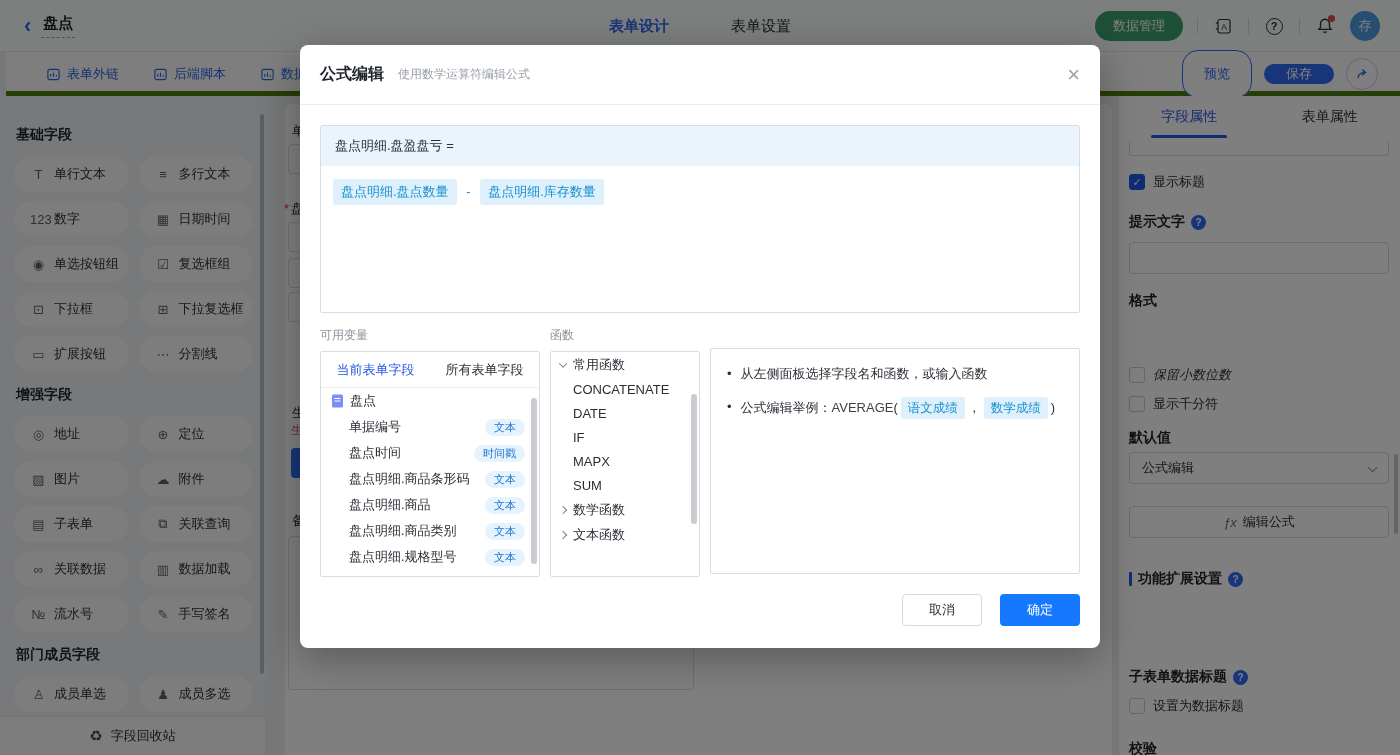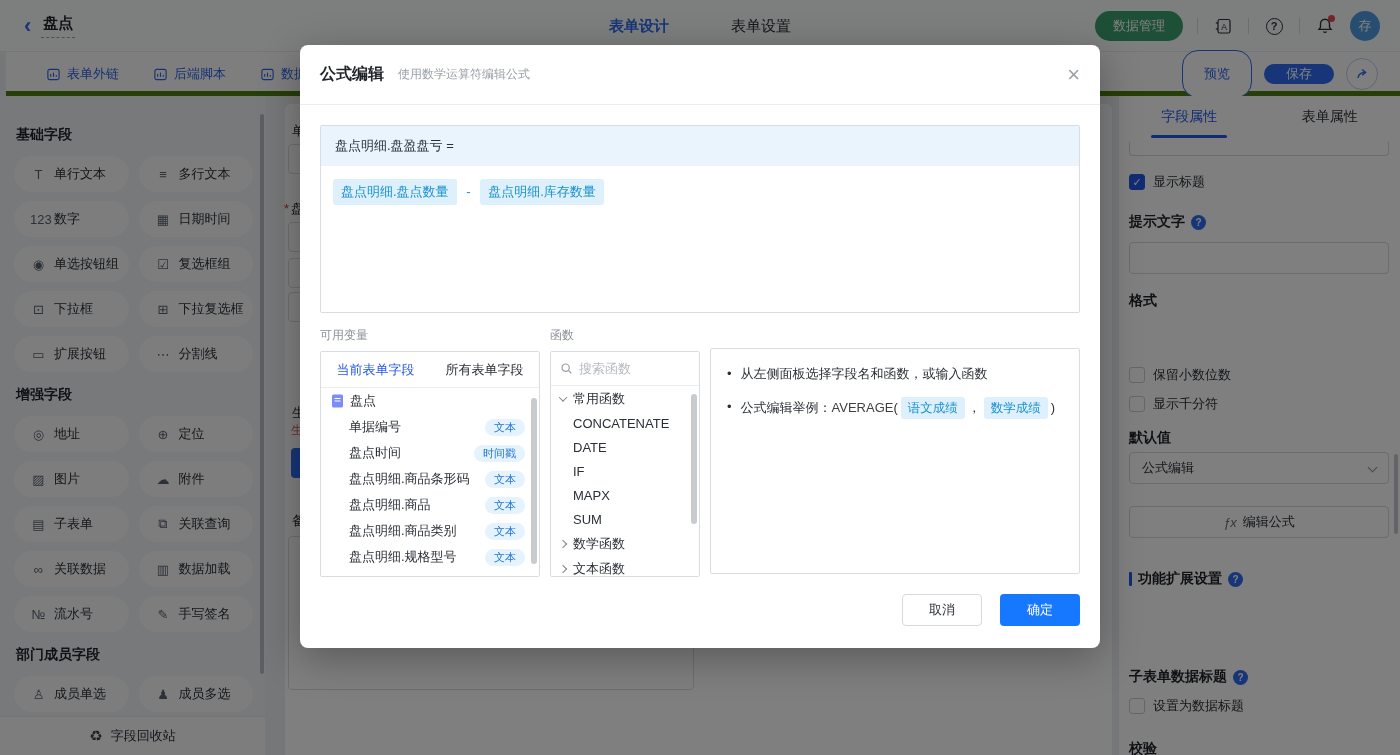--- a/index.html
+++ b/index.html
@@ -365,21 +365,21 @@
     <div class="p-abs p-check" style="top:77px;">
       <span class="cb on">✓</span>
       <span>显示标题</span>
     </div>
     <div class="p-abs p-label" style="top:117px;">
       <span>提示文字</span>
         <span class="badge-q">?</span>
     </div>
     <div class="p-abs p-input" style="top:146px;"></div>
     <div class="p-abs p-label" style="top:196px;">格式</div>
-    <div class="p-abs p-check" style="top:270px;">
+    <div class="p-abs p-check" style="top:270px;font-style:italic;">
       <span class="cb"></span>
       <span>保留小数位数</span>
     </div>
     <div class="p-abs p-check" style="top:299px;">
       <span class="cb"></span>
       <span>显示千分符</span>
     </div>
     <div class="p-abs p-label" style="top:333px;">默认值</div>
     <div class="p-abs p-select" style="top:356px;">
       <span>公式编辑</span>
@@ -473,27 +473,20 @@
                 <span class="type-tag">文本</span>
               </div>
             </div>
           <span class="vscroll" style="top:46px; height:166px;"></span>
         </div>
       </div>
 
       <div class="col-funcs">
         <div class="col-label">函数</div>
         <div class="m-box">
-          <div class="fn-search">
-            <svg width="13" height="13" viewBox="0 0 15 15">
-                <circle cx="6.5" cy="6.5" r="4.2"></circle>
-                <line x1="9.8" y1="9.8" x2="13" y2="13"></line>
-              </svg>
-            <input placeholder="搜索函数" style="">
-          </div>
           <div class="fn-group">
             <span class="tchev down"></span>
             <span>常用函数</span>
           </div>
           <div>
 
               <div class="fn-item">
                 <span>CONCATENATE</span>
               </div>
 

